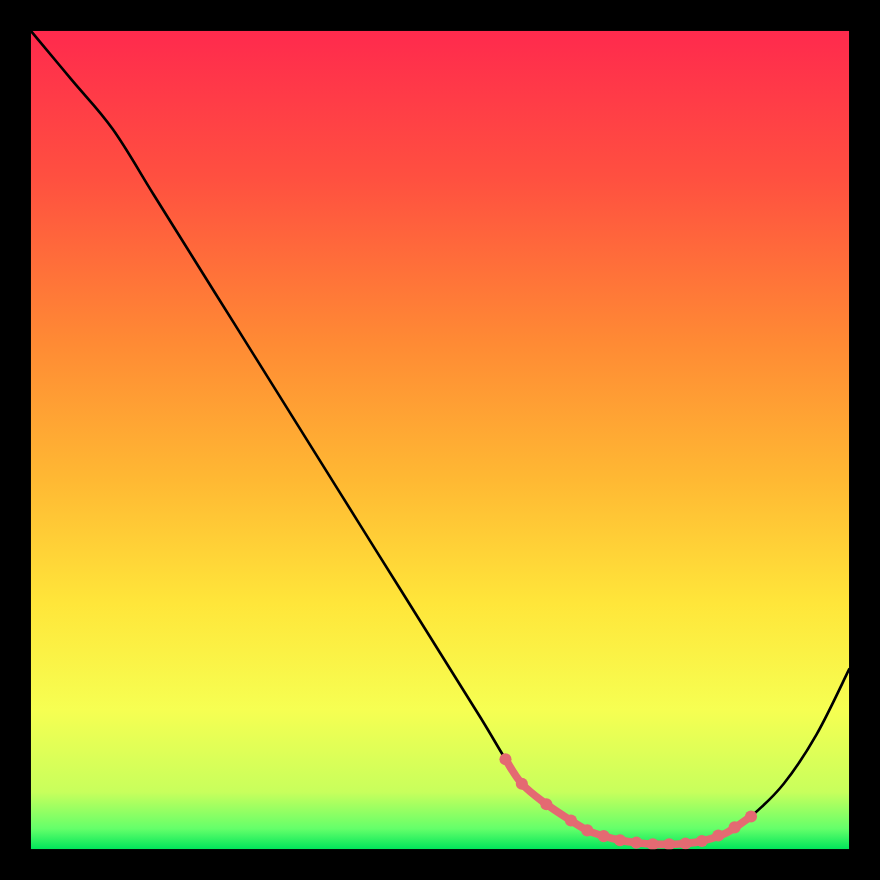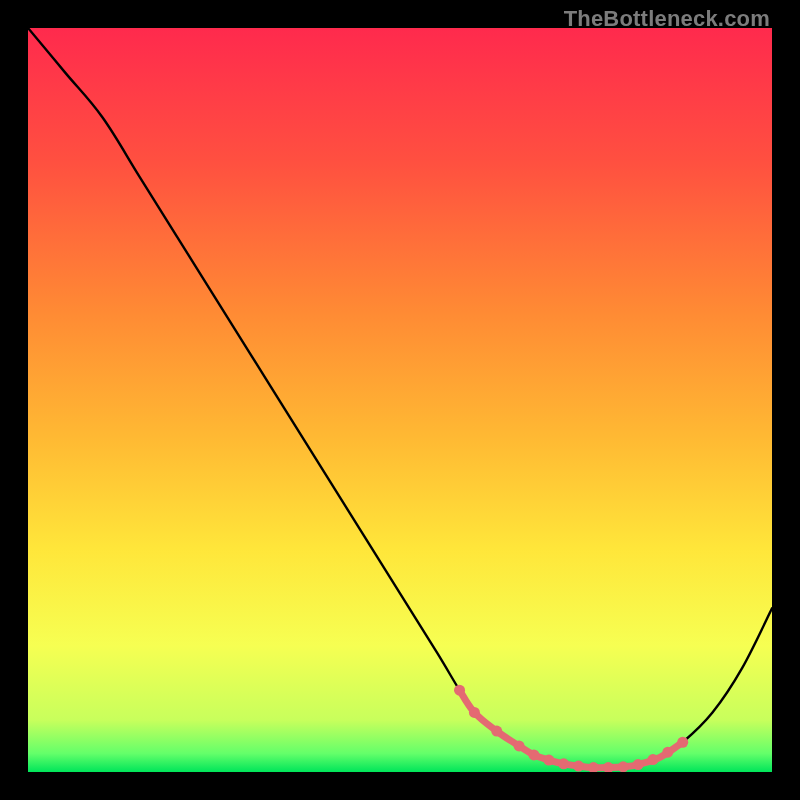--- a/index.html
+++ b/index.html
@@ -42,14 +42,13 @@
           <circle cx="565.44" cy="739.54" r="5.5" fill="#e46a72"></circle>
           <circle cx="580.32" cy="739.54" r="5.5" fill="#e46a72"></circle>
           <circle cx="595.20" cy="738.79" r="5.5" fill="#e46a72"></circle>
           <circle cx="610.08" cy="736.56" r="5.5" fill="#e46a72"></circle>
           <circle cx="624.96" cy="731.60" r="5.5" fill="#e46a72"></circle>
           <circle cx="639.84" cy="724.16" r="5.5" fill="#e46a72"></circle>
           <circle cx="654.72" cy="714.24" r="5.5" fill="#e46a72"></circle>
         </g>
 </svg>
 </div>
-<div class="watermark"><span>TheBottleneck.com</span></div>
 </div>
 
 </body></html>

